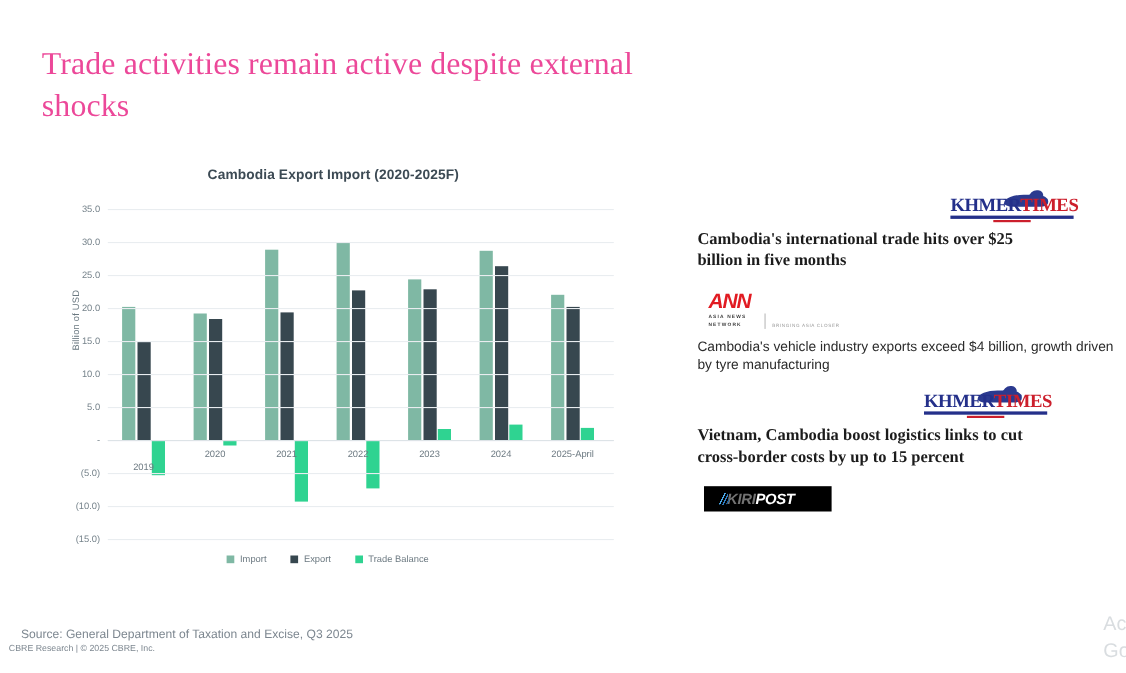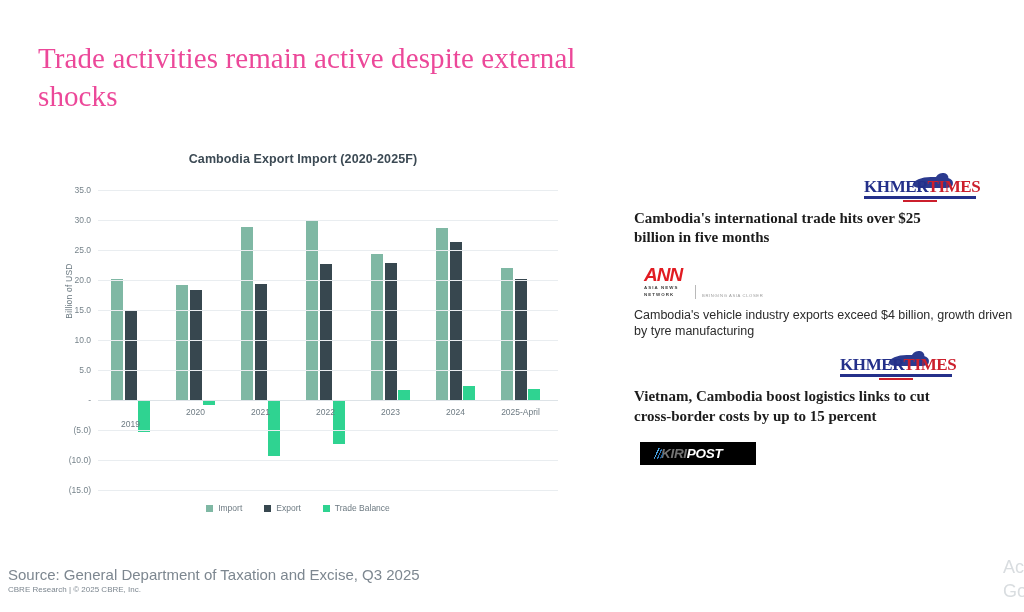--- a/index.html
+++ b/index.html
@@ -145,21 +145,21 @@
   .sw-export  { background: #37474f; }
   .sw-balance { background: #2fd391; }
 
   
   .footer {
     position: absolute;
     left: 8px;
     bottom: 18px;
     color: #7d8790;
   }
-  .footer .src  { font-size: 15px; margin-bottom: 2px; }
+  .footer .src  { font-size: 11px; margin-bottom: 2px; margin-left: 11px; }
   .footer .cbre { font-size: 8px; }
 
   
   .news-col {
     position: absolute;
     left: 634px;
     top: 178px;
     width: 400px;
   }
   .news-item { position: relative; }

